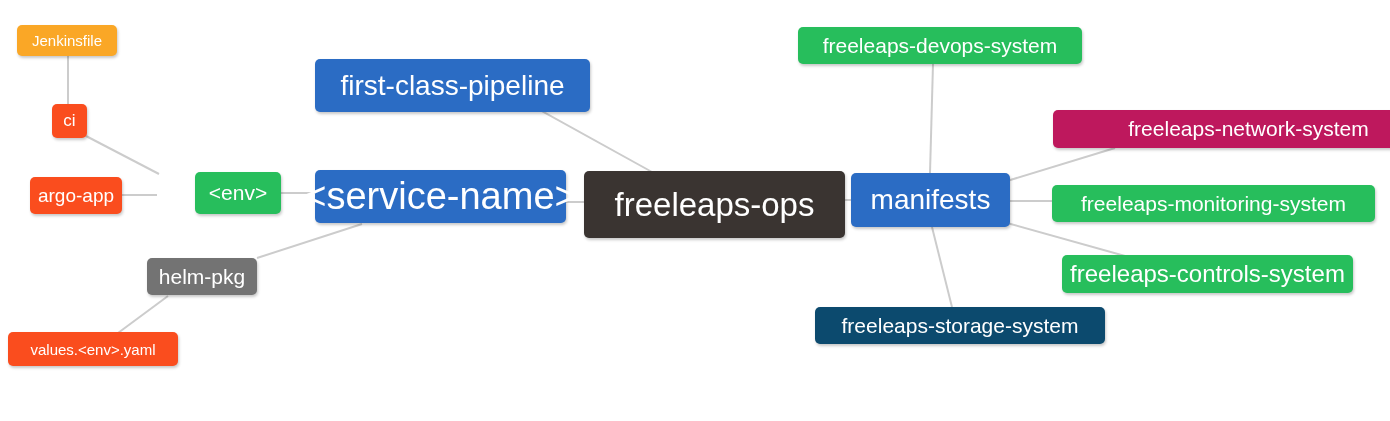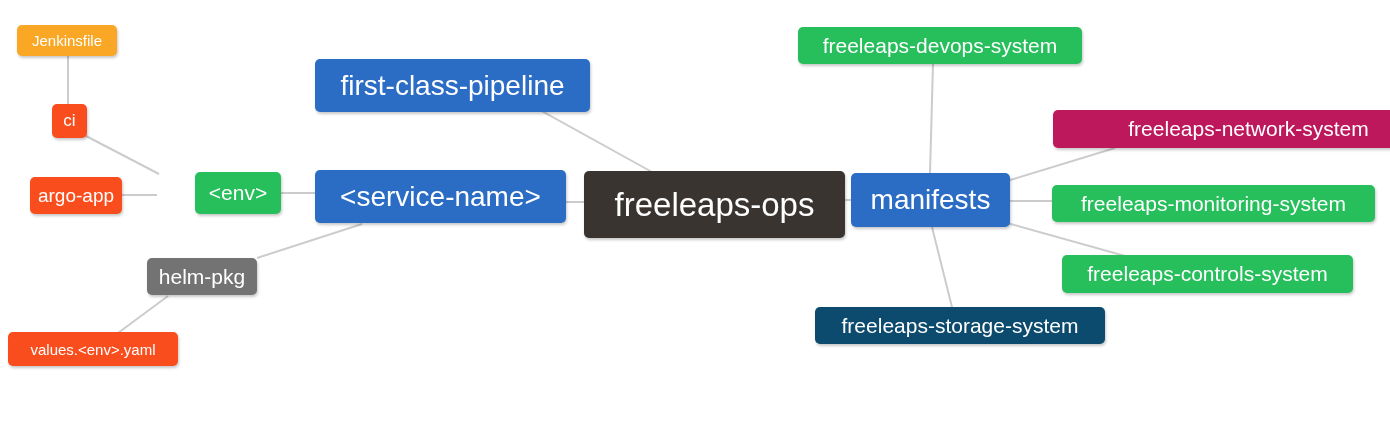--- a/index.html
+++ b/index.html
@@ -51,24 +51,24 @@
     <line class="edge" x1="1010" y1="201" x2="1052" y2="201" style="stroke: rgb(204, 204, 204);"></line>
     <line class="edge" x1="1007" y1="223" x2="1125" y2="256" style="stroke: rgb(204, 204, 204);"></line>
     <line class="edge" x1="932" y1="227" x2="952" y2="307" style="stroke: rgb(204, 204, 204);"></line>
   </svg>
 
   <div class="node" style="left: 17px; top: 25px; width: 100px; height: 31px; font-size: 15px; background-color: rgb(250, 167, 38);">Jenkinsfile</div>
   <div class="node" style="left: 52px; top: 104px; width: 35px; height: 34px; font-size: 17px; background-color: rgb(250, 77, 30);">ci</div>
   <div class="node" style="left: 30px; top: 177px; width: 92px; height: 37px; font-size: 19px; background-color: rgb(250, 77, 30);">argo-app</div>
   <div class="node" style="left: 157px; top: 172px; width: 86px; height: 42px; font-size: 21px; background-color: rgb(39, 190, 92); margin-left: 38px;">&lt;env&gt;</div>
   <div class="node" style="left: 315px; top: 35px; width: 275px; height: 53px; font-size: 28px; background-color: rgb(43, 108, 196); margin-top: 24px;">first-class-pipeline</div>
-  <div class="node" style="left: 315px; top: 170px; width: 251px; height: 53px; font-size: 28px; background-color: rgb(43, 108, 196);">&lt;service-name&gt;</div>
+  <div class="node" style="left: 315px; top: 170px; width: 251px; height: 53px; font-size: 38px; background-color: rgb(43, 108, 196);">&lt;service-name&gt;</div>
   <div class="node" style="left: 147px; top: 258px; width: 110px; height: 37px; font-size: 21px; background-color: #737373;">helm-pkg</div>
   <div class="node" style="left: 8px; top: 332px; width: 170px; height: 34px; font-size: 15px; background-color: rgb(250, 77, 30);">values.&lt;env&gt;.yaml</div>
   <div class="node" style="left: 584px; top: 171px; width: 261px; height: 67px; font-size: 33px; background-color: rgb(58, 52, 49);">freeleaps-ops</div>
   <div class="node" style="left: 851px; top: 173px; width: 159px; height: 54px; font-size: 28px; background-color: rgb(43, 108, 196);">manifests</div>
   <div class="node" style="left: 798px; top: 27px; width: 284px; height: 37px; font-size: 21px; background-color: rgb(39, 190, 92);">freeleaps-devops-system</div>
   <div class="node" style="left: 1053px; top: 110px; width: 295px; height: 38px; font-size: 21px; background-color: #be185d; padding-left: 48px;">freeleaps-network-system</div>
   <div class="node" style="left: 1052px; top: 185px; width: 323px; height: 37px; font-size: 21px; background-color: rgb(39, 190, 92);">freeleaps-monitoring-system</div>
-  <div class="node" style="left: 1062px; top: 255px; width: 291px; height: 38px; font-size: 21px; background-color: rgb(39, 190, 92);">freeleaps-controls-system</div>
+  <div class="node" style="left: 1062px; top: 255px; width: 291px; height: 38px; font-size: 24px; background-color: rgb(39, 190, 92);">freeleaps-controls-system</div>
   <div class="node" style="left: 815px; top: 307px; width: 290px; height: 37px; font-size: 21px; background-color: #0c4a6e;">freeleaps-storage-system</div>
 
 </div>
 
 </body></html>

